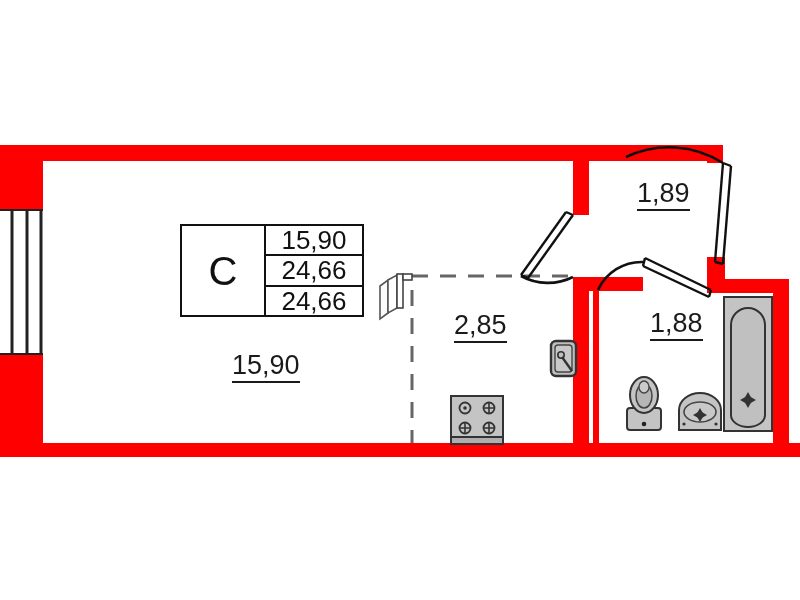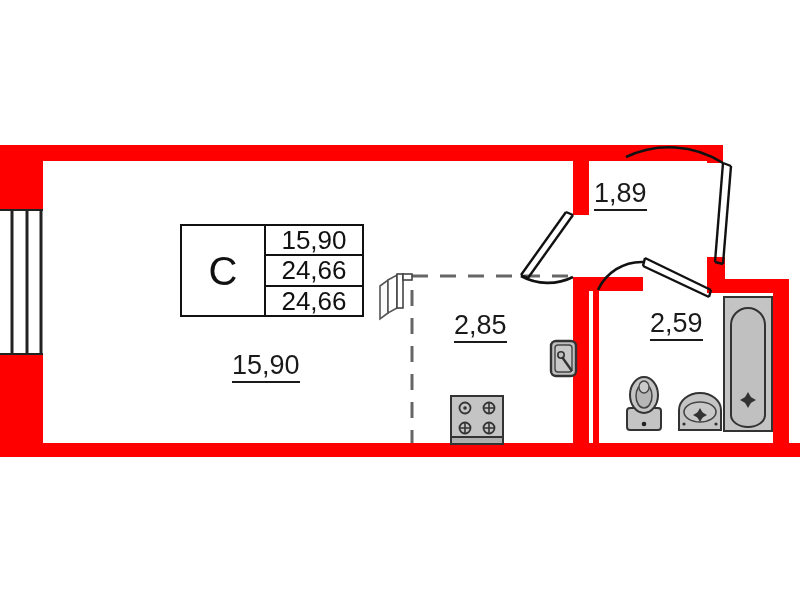--- a/index.html
+++ b/index.html
@@ -210,23 +210,23 @@
         <path d="M -8 0 L 0 -4.5 L 8 0 L 0 4.5 Z" fill="#333333"></path>
       </g>
     </g>
 
   </svg>
 
   <div class="area-label" style="left:232px; top:352px;">15,90</div>
 
   <div class="area-label" style="left:454px; top:312px;">2,85</div>
 
-  <div class="area-label" style="left:594px; top:180px;">1,89</div>
-
-  <div class="area-label" style="left:650px; top:310px;">2,59</div>
+  <div class="area-label" style="left:637px; top:180px;">1,89</div>
+
+  <div class="area-label" style="left:650px; top:310px;">1,88</div>
 
   <div id="spec-table">
     <div id="spec-type-cell">C</div>
     <div id="spec-values">
       <div class="spec-row with-rule">15,90</div>
       <div class="spec-row with-rule">24,66</div>
       <div class="spec-row">24,66</div>
     </div>
   </div>
 

